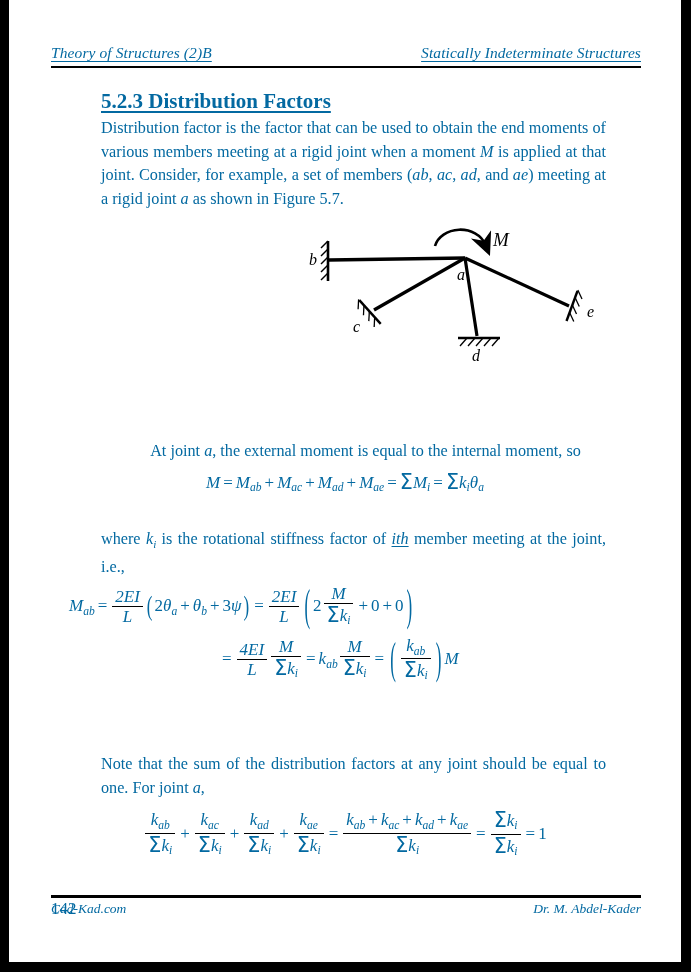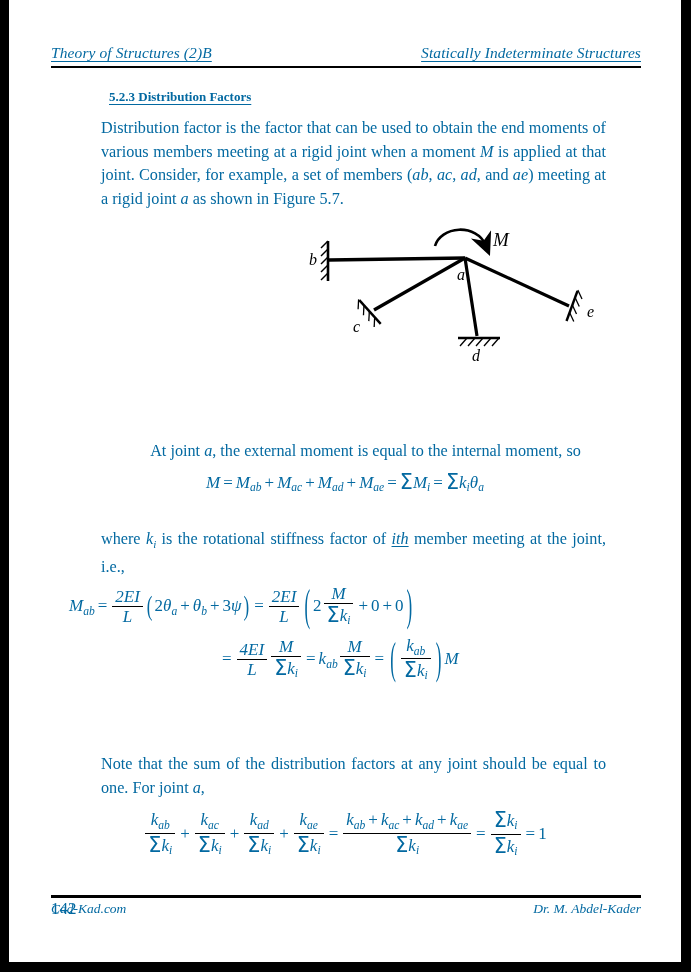--- a/index.html
+++ b/index.html
@@ -53,24 +53,24 @@
     left: 42px;
     top: 66px;
     width: 590px;
     height: 2px;
     background: #000;
   }
 
   
   .section-title {
     position: absolute;
-    left: 100px;
+    left: 92px;
     top: 89px;
     font-weight: bold;
-    font-size: 13px;
+    font-size: 21px;
     text-decoration: underline;
     text-underline-offset: 3px;
   }
   .para {
     position: absolute;
     font-size: 16.2px;
     line-height: 23.5px;
     text-align: justify;
     text-justify: inter-word;
   }

